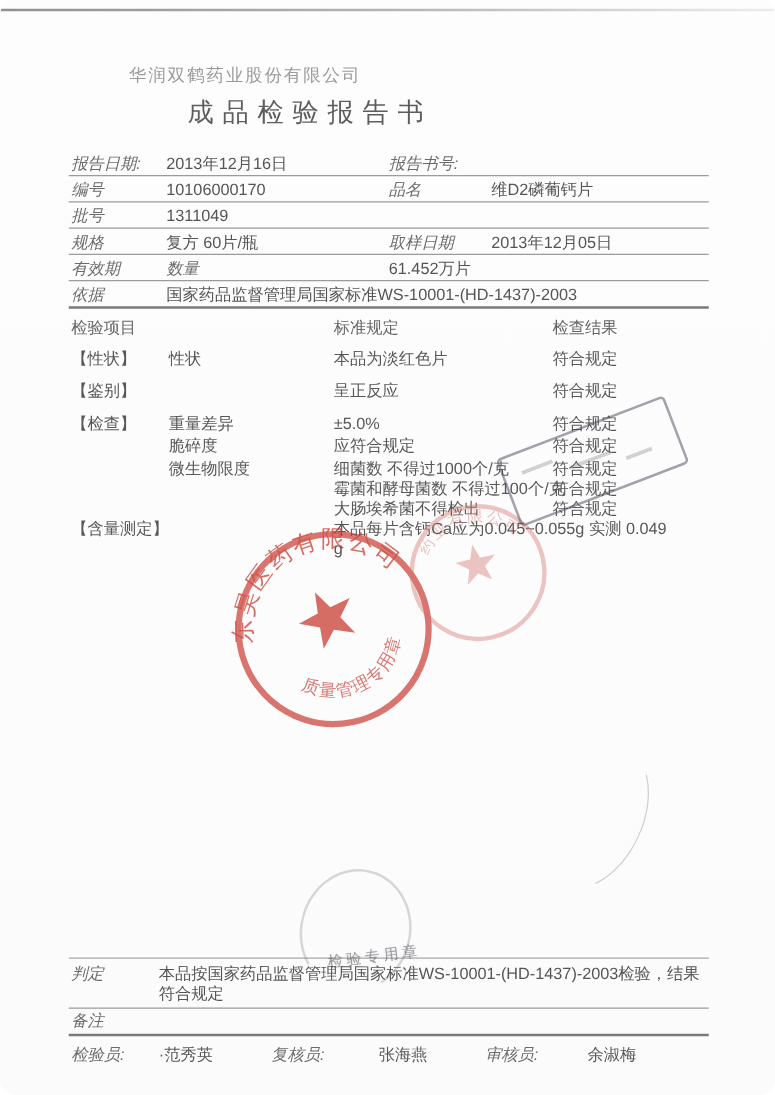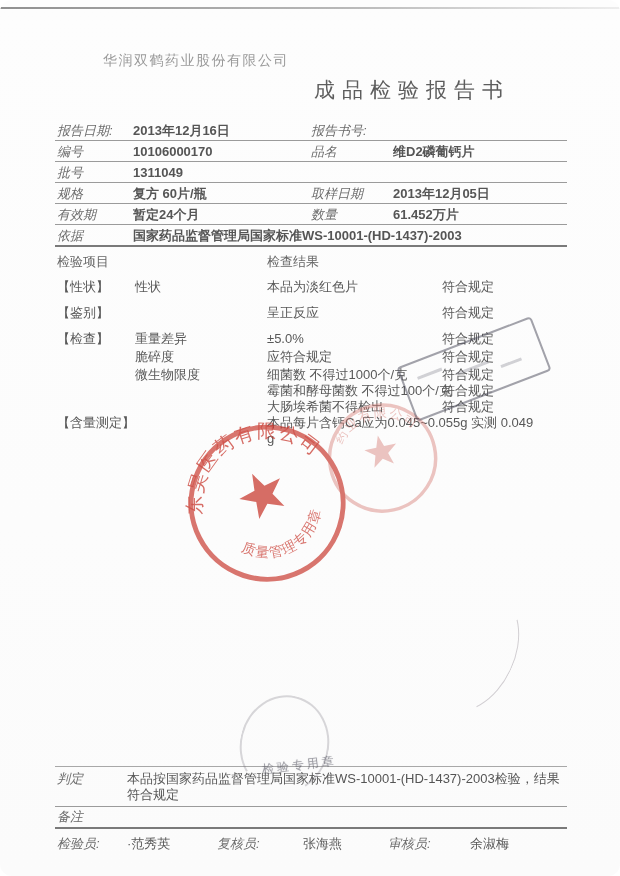--- a/index.html
+++ b/index.html
@@ -17,35 +17,35 @@
   }
   .scan-edge-top{
     position:absolute;top:7px;left:0;width:100%;height:2px;
     background:linear-gradient(90deg,rgba(55,55,55,.55),rgba(55,55,55,.35) 55%,rgba(55,55,55,.08));
   }
   .company-name{
     position:absolute;left:103px;top:52px;
     font-size:14px;letter-spacing:1.5px;color:#9a9a9a;
   }
   .doc-title{
-    position:absolute;left:150px;top:76px;width:360px;text-align:right;
+    position:absolute;left:150px;top:76px;width:360px;text-align:left;
     font-family:"Liberation Serif","DejaVu Serif",serif;
     font-size:21px;letter-spacing:7px;color:#5d5d5d;
   }
   .content{position:absolute;left:55px;top:120px;width:512px;font-size:13px;}
   
   .info-row{
     display:grid;grid-template-columns:76px 178px 82px 1fr;
     border-bottom:1px solid #9b9b9b;
     padding:3px 2px 2px 2px;line-height:15px;
   }
   .info-row.span .iv1{grid-column:2 / 5;}
   .info-row.thick{border-bottom:2px solid #7a7a7a;}
   .info-label{color:#6b6b6b;font-style:italic;}
-  .info-value{color:#555;font-weight:bold;}
+  .info-value{color:#555;}
   
   .tests-header{
     display:grid;grid-template-columns:210px 175px 1fr;
     padding:6px 2px 0 2px;color:#666;
   }
   .test-row{
     display:grid;grid-template-columns:78px 132px 175px 1fr;
     padding:0 2px;line-height:16px;white-space:nowrap;
   }
   .test-row .std{white-space:nowrap;}
@@ -127,31 +127,31 @@
       <span class="info-value"></span>
     </div>
     <div class="info-row">
       <span class="info-label">规格</span>
       <span class="info-value">复方 60片/瓶</span>
       <span class="info-label">取样日期</span>
       <span class="info-value">2013年12月05日</span>
     </div>
     <div class="info-row">
       <span class="info-label">有效期</span>
-      <span class="info-value">暂定24个月</span>
       <span class="info-label">数量</span>
       <span class="info-value">61.452万片</span>
     </div>
     <div class="info-row span thick">
       <span class="info-label">依据</span>
       <span class="info-value iv1">国家药品监督管理局国家标准WS-10001-(HD-1437)-2003</span>
     </div>
 
     <div class="tests-header">
       <span>检验项目</span>
+      <span>标准规定</span>
       <span>检查结果</span>
     </div>
 
     <div class="test-row mt8">
       <span>【性状】</span>
       <span>性状</span>
       <span class="std">本品为淡红色片</span>
       <span>符合规定</span>
     </div>
     <div class="test-row mt10">

